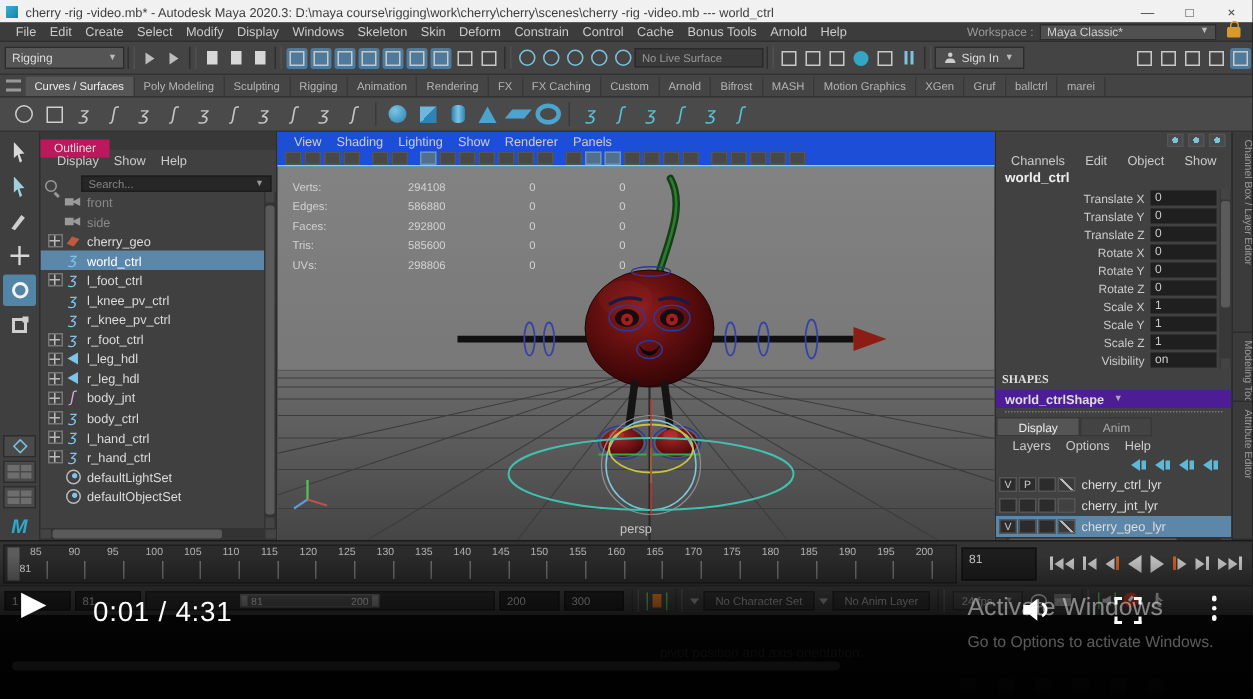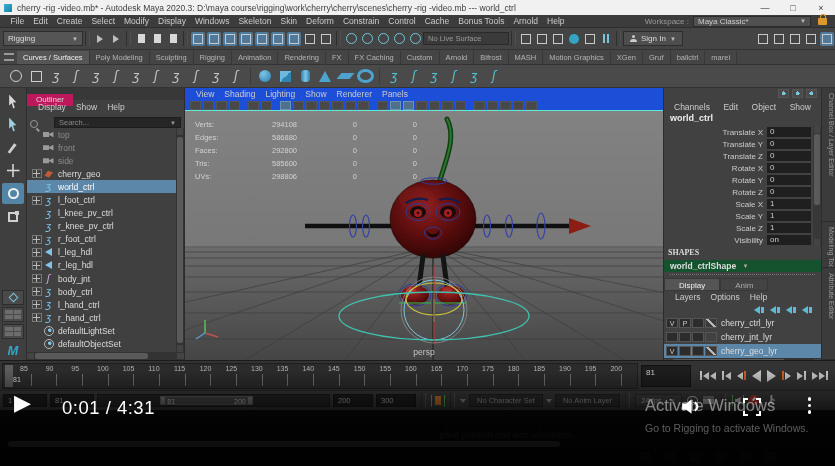--- a/index.html
+++ b/index.html
@@ -183,21 +183,21 @@
   .cb-node{height:13px;font-size:9px;font-weight:bold;color:#eee;padding-left:6px;flex:none;}
   .cb-rows{display:flex;flex:none;}
   .cb-list{flex:1;}
   .cb-row{display:flex;align-items:center;height:12px;}
   .cb-label{flex:1;text-align:right;padding-right:4px;color:#ccc;font-size:8px;white-space:nowrap;}
   .cb-val{width:44px;height:10px;background:#1f1f1f;color:#ccc;font-size:8px;line-height:10px;
     padding-left:3px;margin-right:2px;flex:none;cursor:text;}
   .cb-scroll{width:8px;background:#383838;position:relative;flex:none;}
   .cb-scroll .sb-thumb{top:8px;bottom:34%;}
   .cb-shapes{height:12px;font-size:8px;font-weight:bold;color:#ddd;padding-left:4px;margin-top:2px;flex:none;font-family:Liberation Serif, serif;}
-  .cb-shape-row{height:12px;background:#14532d;display:flex;align-items:center;padding:0 6px;flex:none;cursor:pointer;}
+  .cb-shape-row{height:12px;background:#4c1d95;display:flex;align-items:center;padding:0 6px;flex:none;cursor:pointer;}
   .cb-shape-row span{font-size:8.5px;font-weight:bold;color:#ddd;flex:1;}
   .cb-shape-row .dd{font-size:6px;color:#aaa;}
   .dotted{border-bottom:1px dotted #777;margin:2px 6px;flex:none;}
 
   
   .ltabs{display:flex;margin-top:1px;flex:none;}
   .ltab{padding:0 14px;height:13px;line-height:13px;font-size:8px;color:#aaa;background:#434343;
     border:1px solid #383838;cursor:pointer;}
   .ltab.active{background:#555;color:#eee;}
   .l-menu{height:12px;display:flex;align-items:center;padding-left:6px;flex:none;}
@@ -507,25 +507,20 @@
       <div class="ol-search">
         <i class="search-glyph"></i>
         <span class="ol-field">
           <span class="ph">Search...</span>
           <span class="dd">▼</span>
         </span>
       </div>
       <div class="ol-body">
         <div class="ol-tree">
 
-            <div class="ol-row muted">
-              <span class="exp"></span>
-              <span class="oi t-camera"></span>
-              <span class="ol-label">top</span>
-            </div>
 
             <div class="ol-row muted">
               <span class="exp"></span>
               <span class="oi t-camera"></span>
               <span class="ol-label">front</span>
             </div>
 
             <div class="ol-row muted">
               <span class="exp"></span>
               <span class="oi t-camera"></span>
@@ -1172,21 +1167,21 @@
         <i></i>
         <i></i>
         <i></i>
         <i></i>
       </div>
   </div>
 
   <div class="video-overlay">
     <div class="wm">
       <div class="wm1">Activate Windows</div>
-      <div class="wm2">Go to Rigging to activate Windows.</div>
+      <div class="wm2">Go to Options to activate Windows.</div>
     </div>
     <span class="vplay">▶</span>
     <span class="vtime">0:01 / 4:31</span>
     <span class="vvol">
       <svg width="25" height="25" viewBox="0 0 24 24">
         <path d="M4 9v6h4l5 4V5L8 9H4z" fill="#fff"></path>
         <path d="M16 8c1.7 1 2.6 2.3 2.6 4s-.9 3-2.6 4" stroke="#fff" stroke-width="1.8" fill="none"></path>
       </svg>
     </span>
     <span class="vfs">

